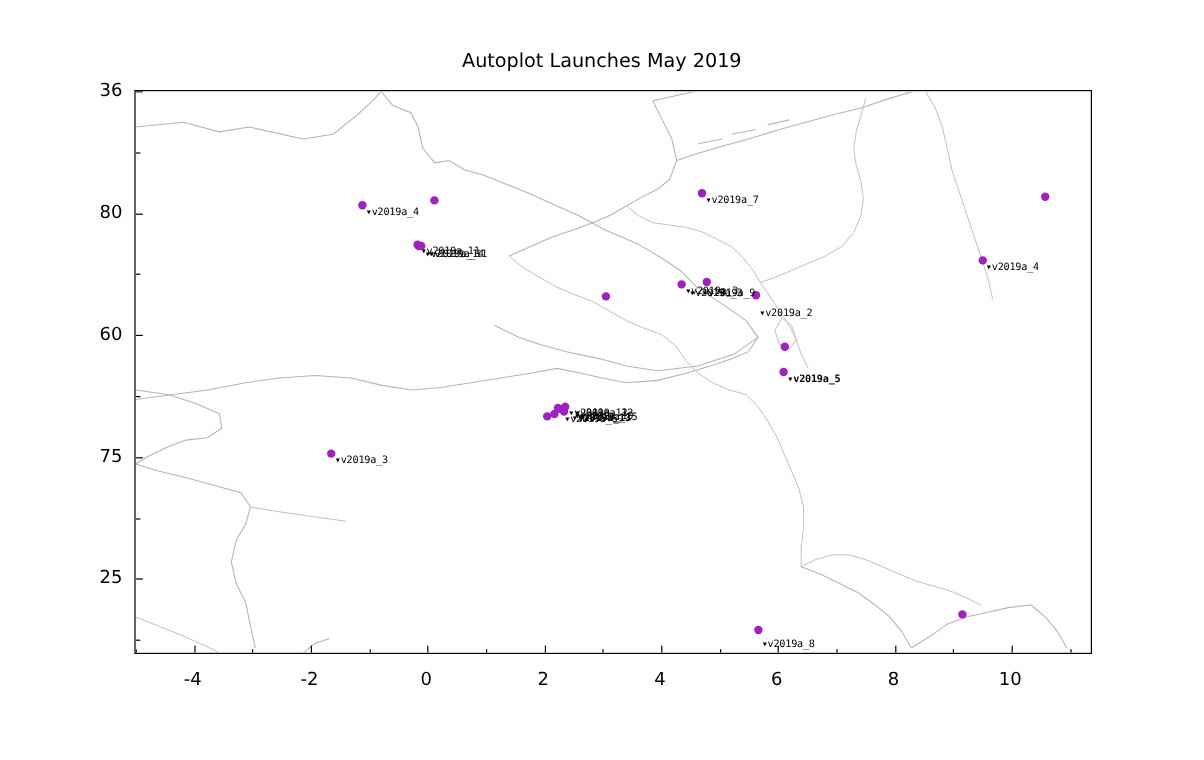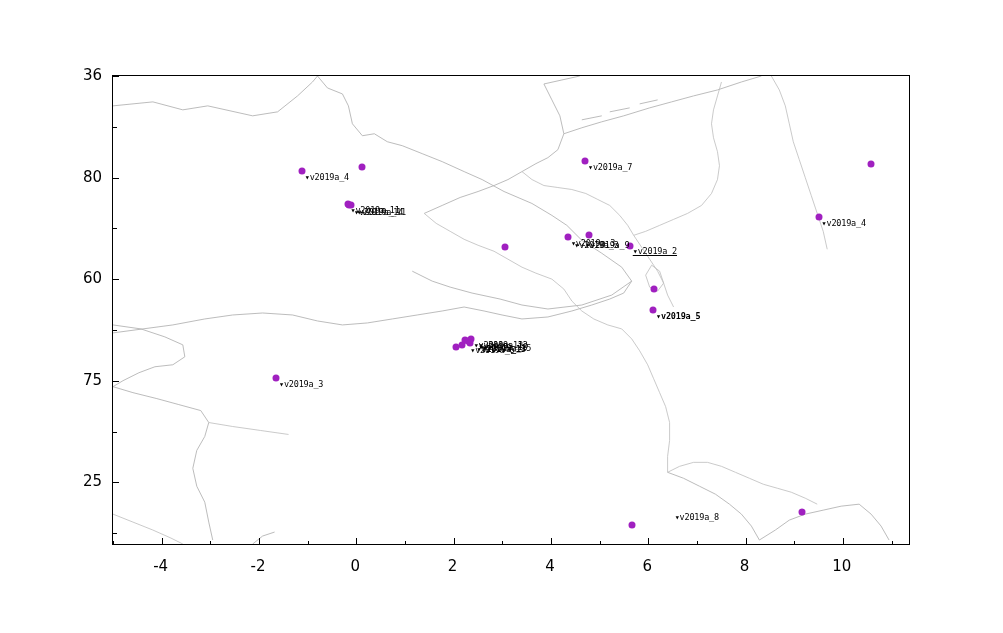--- a/index.html
+++ b/index.html
@@ -93,20 +93,21 @@
     transform: translateY(-50%);
     text-align: right;
     white-space: nowrap;
   }
 </style>
 </head>
 <body>
 
 <div id="figure">
 
+  <div id="plot-title">Autoplot Launches May 2019</div>
 
   <div id="axes">
 
     <div id="map-layer">
       <svg viewBox="0 0 798 470" preserveAspectRatio="none">
         <g class="coast">
 
           <path d="M0 30 L40 26 L70 34 L95 30 L140 40 L165 36 L185 20 L200 6 L205 0"></path>
           <path d="M205 0 L215 12 L230 18 L236 30 L240 48 L250 60 L262 58 L275 66 L290 70
                    L310 78 L330 86 L352 96 L370 104 L392 116 L420 128 L440 140 L455 150
@@ -195,25 +196,25 @@
         <div class="marker" title="v2019a_3" style="left: 163.006px; top: 301.816px; background: rgb(160, 32, 192); width: 7px; height: 7px;"></div>
         <div class="marker" title="v2019a_8" style="left: 518.7px; top: 448.659px; background: rgb(160, 32, 192); width: 7px; height: 7px;"></div>
         <div class="marker" title="" style="left: 689.005px; top: 435.957px; background: rgb(160, 32, 192); width: 7px; height: 7px;"></div>
       </div>
     <div id="labels-layer">
         <div class="pt-label" style="left: 191.795px; top: 101.016px;">▾v2019a_4</div>
         <div class="pt-label" style="left: 237.534px; top: 134.043px;">▾v2019a_11</div>
         <div class="pt-label" style="left: 474.988px; top: 91.3622px;">▾v2019a_7</div>
         <div class="pt-label" style="left: 708.549px; top: 147.254px;">▾v2019a_4</div>
         <div class="pt-label" style="left: 457.957px; top: 166.562px;">▾v2019a_3</div>
-        <div class="pt-label" style="left: 519.754px; top: 175px; text-decoration: underline;">▾v2019a_2</div>
+        <div class="pt-label" style="left: 519.754px; top: 185px;">▾v2019a_2</div>
         <div class="pt-label" style="left: 543.11px; top: 239.73px; font-weight: bold;">▾v2019a_5</div>
         <div class="pt-label" style="left: 360.64px; top: 268.692px;">▾v2019a_12</div>
         <div class="pt-label" style="left: 166.006px; top: 307.816px;">▾v2019a_3</div>
-        <div class="pt-label" style="left: 521.7px; top: 441px; margin-left: 40px;">▾v2019a_8</div>
+        <div class="pt-label" style="left: 521.7px; top: 461px;">▾v2019a_8</div>
         <div class="pt-label" style="left: 243.86px; top: 135.568px;">▾v2019a_11</div>
         <div class="pt-label" style="left: 241px; top: 135.568px;">▾v2019a_14</div>
         <div class="pt-label" style="left: 461.363px; top: 168.595px;">▾v2019a_3</div>
         <div class="pt-label" style="left: 472.068px; top: 168.595px;">▾v2019a_9</div>
         <div class="pt-label" style="left: 365.506px; top: 268.692px;">▾v2019a_12</div>
         <div class="pt-label" style="left: 365.506px; top: 270.724px;">▾v2019a_10</div>
         <div class="pt-label" style="left: 363.56px; top: 272.757px; font-weight: bold;">▾v2019a_13</div>
         <div class="pt-label" style="left: 357.234px; top: 274.281px;">▾v2019a_6</div>
         <div class="pt-label" style="left: 368.912px; top: 271.741px;">▾v2019a_15</div>
       </div>

